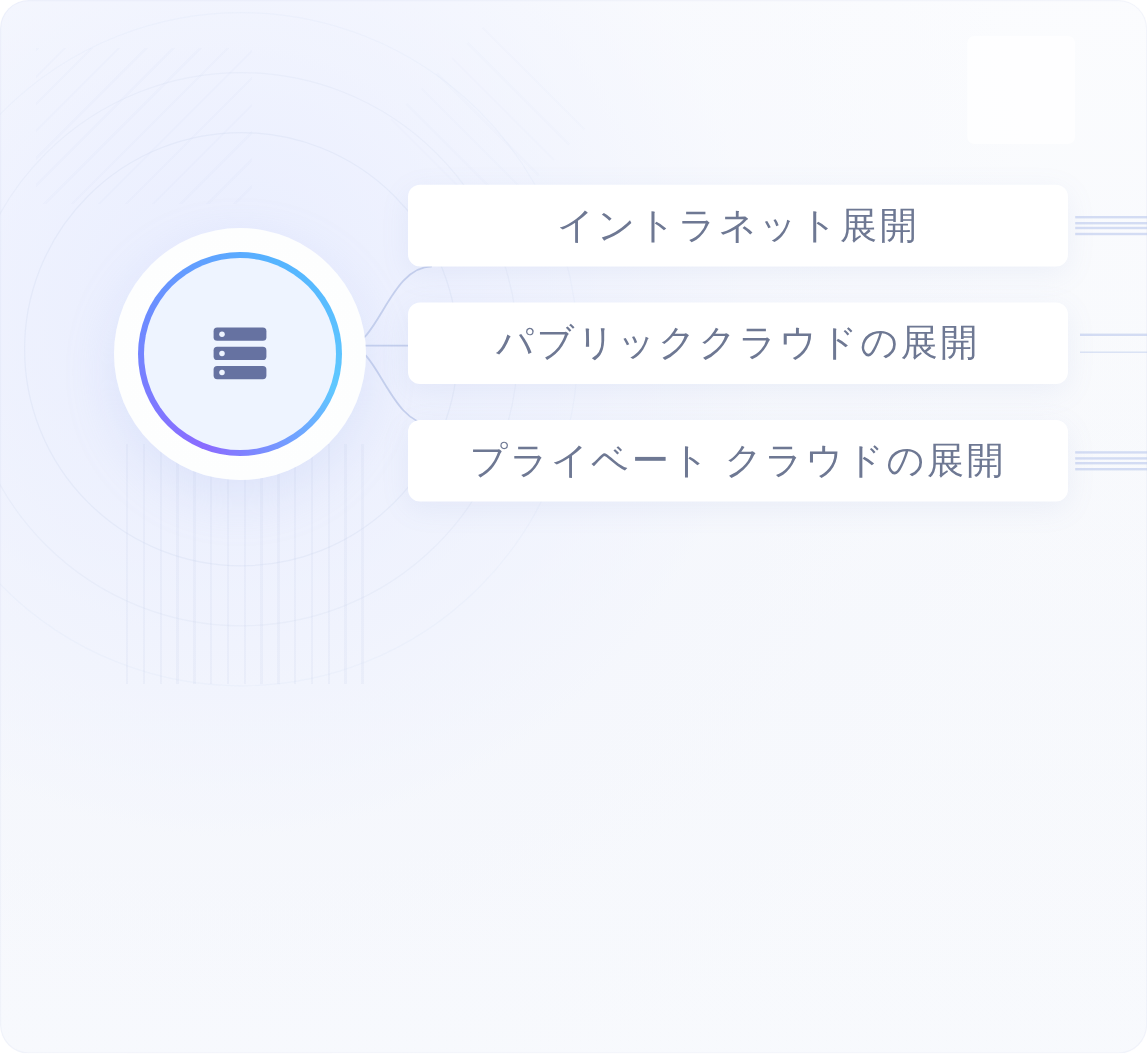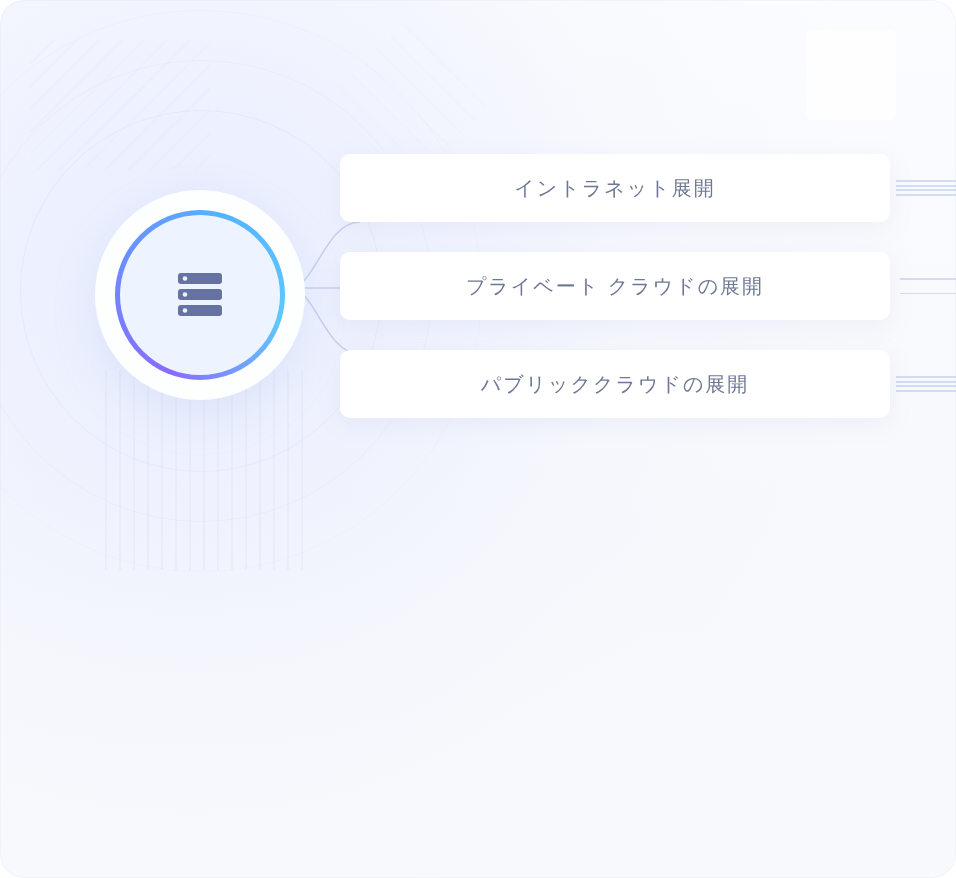--- a/index.html
+++ b/index.html
@@ -120,21 +120,21 @@
     position: relative;
     height: 68px;
     background: #ffffff;
     border-radius: 10px;
     box-shadow: 0 6px 24px rgba(130,150,210,0.10);
     display: flex;
     align-items: center;
     justify-content: center;
   }
   .option-label {
-    font-size: 20px;
+    font-size: 31px;
     letter-spacing: 2px;
     color: #6e7893;
   }
 
   
   .connector {
     position: absolute;
     left: 290px;
     top: 188px;
     width: 70px;
@@ -204,25 +204,25 @@
         </span>
       </div>
     </div>
   </div>
 
   <div class="options">
     <div class="option">
       <span class="option-label">イントラネット展開</span>
     </div>
     <div class="option">
+      <span class="option-label">パブリッククラウドの展開</span>
+    </div>
+    <div class="option">
       <span class="option-label">プライベート クラウドの展開</span>
     </div>
-    <div class="option">
-      <span class="option-label">パブリッククラウドの展開</span>
-    </div>
   </div>
 
   <div class="stub s1">
       <span></span>
       <span></span>
       <span></span>
       <span></span>
     </div>
   <div class="stub s2">
       <span></span>

